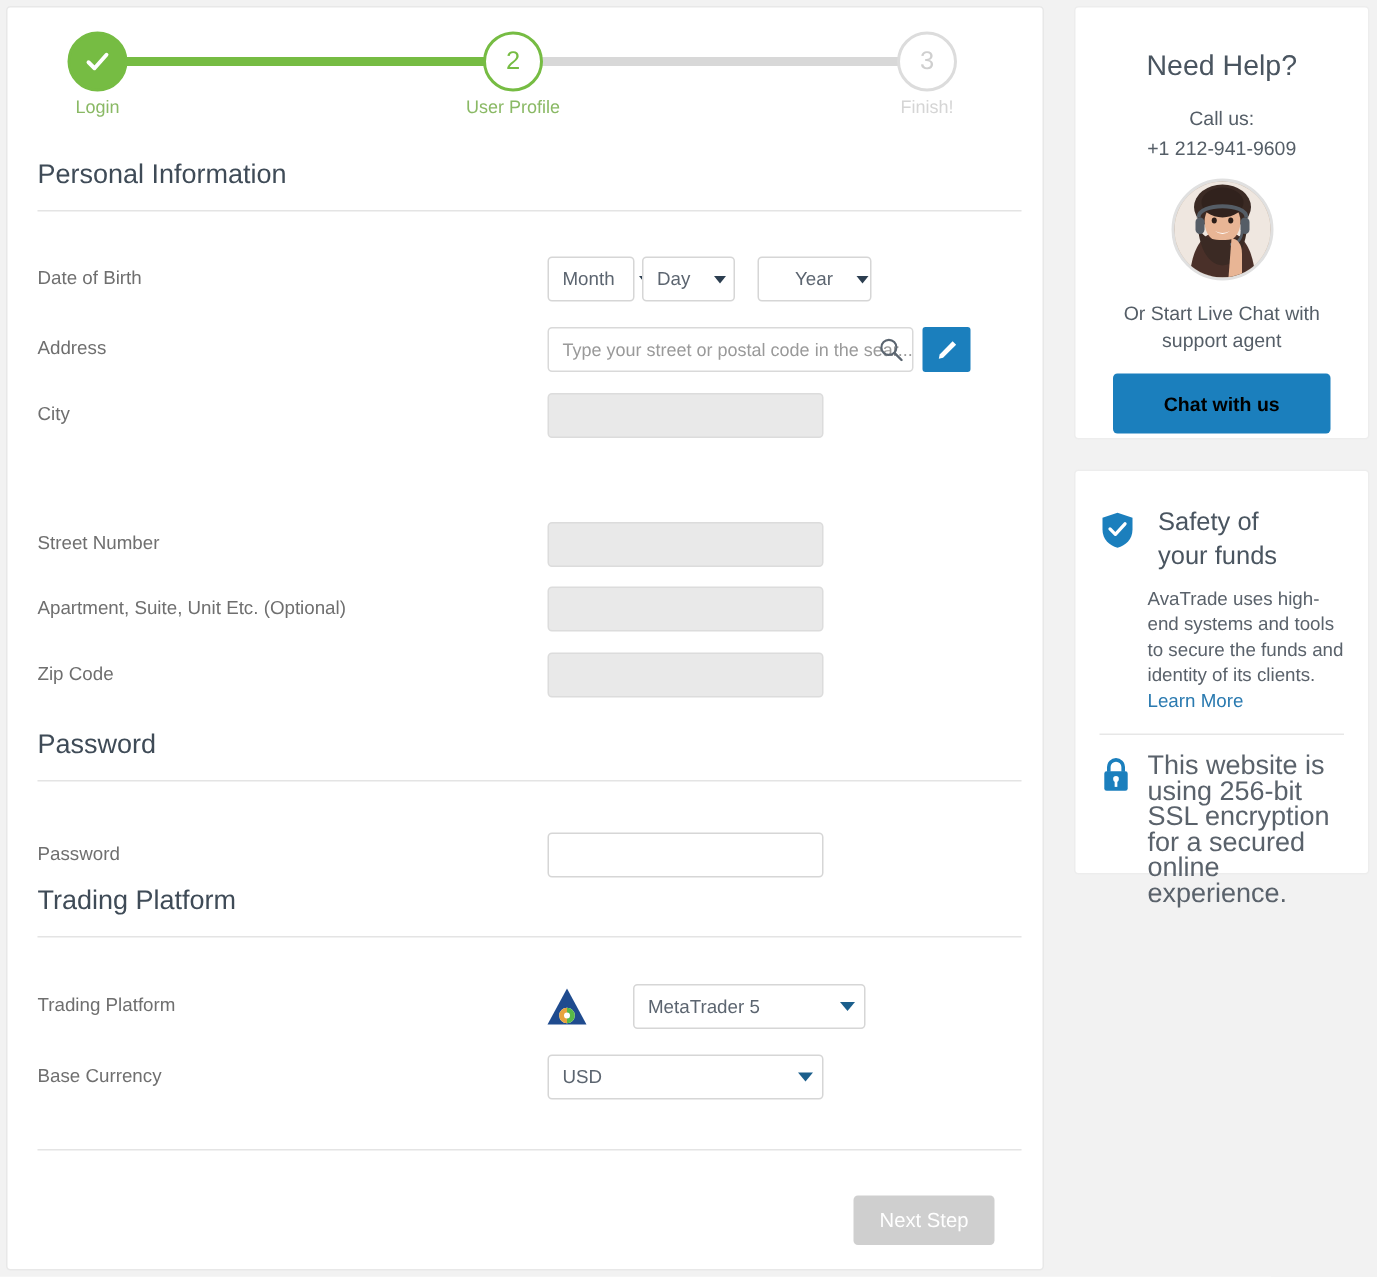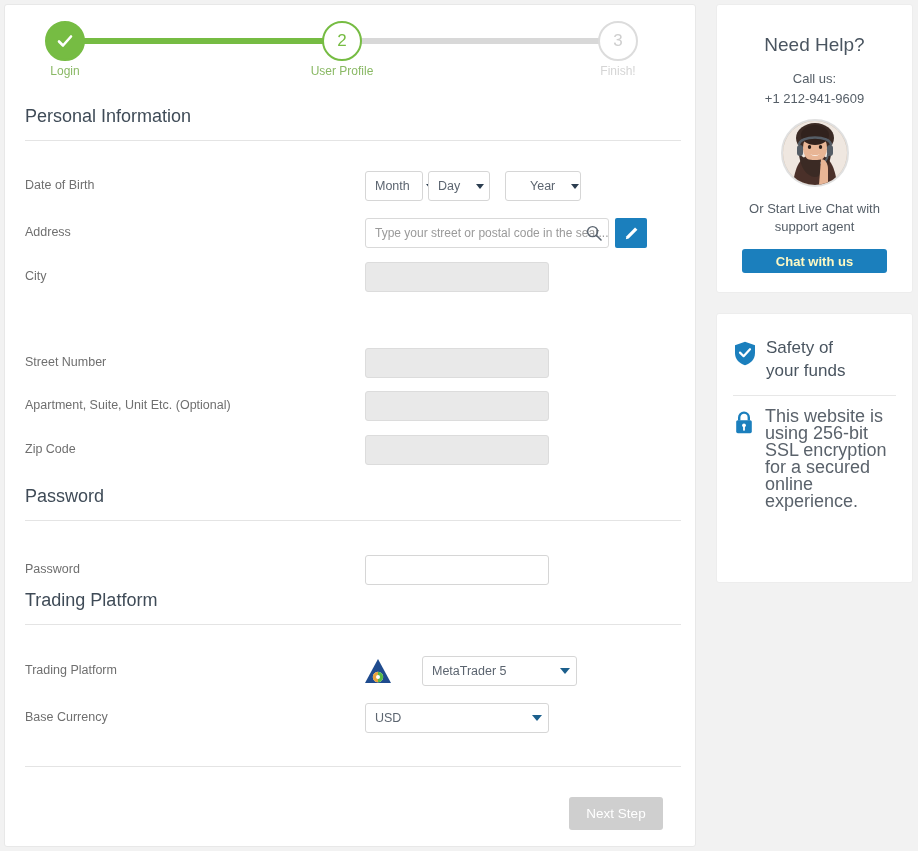--- a/index.html
+++ b/index.html
@@ -147,27 +147,27 @@
   .avatar {
     width: 68px; height: 68px; margin: 11px auto 0;
     border-radius: 50%; border: 2px solid #e0e0e0; overflow: hidden;
     position: relative; background: #cbb9a8;
   }
   .help-chatline {
     text-align: center; font-size: 13px; color: #555e67;
     margin-top: 13px; line-height: 18px; padding: 0 14px;
   }
   .chat-btn {
-    display: block; margin: 13px auto 12px; width: 145px; height: 24px;
-    background: #1b7fbd; color: #fef9c3; border: none; border-radius: 3px;
+    display: block; margin: 13px auto 12px; width: 145px; height: 40px;
+    background: #1b7fbd; color: #000000; border: none; border-radius: 3px;
     font-size: 13px; font-weight: bold; font-family: "Liberation Sans", sans-serif;
   }
 
   .safety-head {
-    display: flex; align-items: flex-start; padding: 22px 16px 0 17px;
+    display: flex; align-items: flex-start; padding: 22px 16px 0 17px; gap: 6px;
   }
   .safety-head .shield { flex: 0 0 auto; margin-top: 5px; }
   .safety-head .t {
     margin-left: 10px; font-size: 17px; color: #4a5560; line-height: 23px;
   }
   .safety-body {
     margin: 9px 16px 0 48px; font-size: 12.5px; color: #5a626b; line-height: 17px;
   }
   .safety-body a { color: #2a7ab0; text-decoration: none; }
   .safety-sep {
@@ -334,20 +334,24 @@
     <div class="safety-head">
       <svg class="shield" width="22" height="25" viewBox="0 0 22 25">
         <path d="M11 0.8 L21 4.2 V12 C21 18.5 16.5 22.6 11 24.2 C5.5 22.6 1 18.5 1 12 V4.2 Z" fill="#1b7fbd"></path>
         <path d="M6 11.6 L9.6 15.2 L16 8.2" stroke="#ffffff" stroke-width="2.2" fill="none" stroke-linecap="round" stroke-linejoin="round"></path>
       </svg>
       <div class="t">
         <div>Safety of</div>
         <div>your funds</div>
       </div>
     </div>
+    <div class="safety-body">
+      <span>AvaTrade uses high-end systems and tools to secure the funds and identity of its clients.</span>
+      <a href="#">Learn More</a>
+    </div>
     <div class="safety-sep"></div>
     <div class="ssl-row">
       <svg class="lock" width="20" height="23" viewBox="0 0 20 23">
         <path d="M5.2 9.5 V6.4 A4.8 4.8 0 0 1 14.8 6.4 V9.5" fill="none" stroke="#1b7fbd" stroke-width="2.4"></path>
         <rect x="2.2" y="9.2" width="15.6" height="13" rx="1.6" fill="#1b7fbd"></rect>
         <circle cx="10" cy="14.3" r="1.9" fill="#ffffff"></circle>
         <rect x="9.1" y="15.4" width="1.8" height="4.2" fill="#ffffff"></rect>
       </svg>
       <div class="t">This website is using 256-bit SSL encryption for a secured online experience.</div>
     </div>

